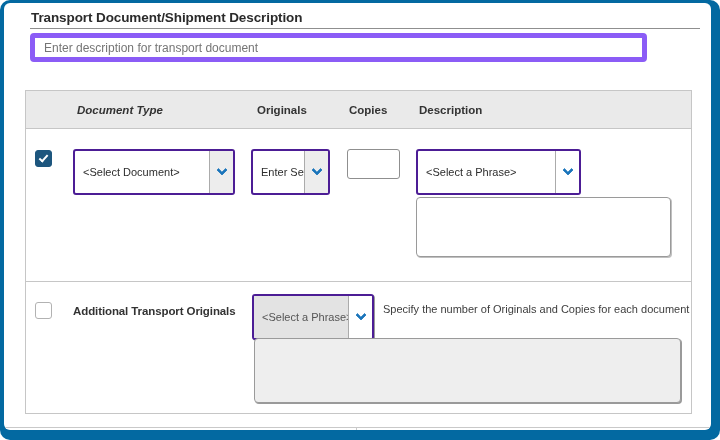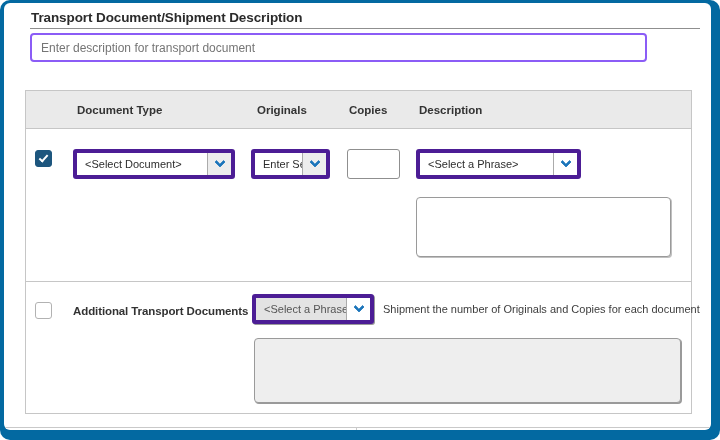--- a/index.html
+++ b/index.html
@@ -27,40 +27,40 @@
     position: absolute; left: 27px; top: 7px;
     font-size: 13.5px; font-weight: bold; color: #2b2b2b;
     letter-spacing: -0.1px;
   }
   .title-divider {
     position: absolute; left: 26px; top: 25px; width: 670px; height: 0;
     border-top: 1px solid #8f8f8f;
   }
   .desc-input {
     position: absolute; left: 26px; top: 30px; width: 617px; height: 29px;
-    border: 2px solid #8b5cf6; border-radius: 4px;
+    border: 5px solid #8b5cf6; border-radius: 4px;
     padding: 8px 9px; font-size: 12px; color: #333;
     font-family: "Liberation Sans", sans-serif;
     outline: none; background: #fff;
   }
   .desc-input::placeholder { color: #757575; }
 
   .panel {
     position: absolute; left: 21px; top: 87px; width: 667px; height: 324px;
     border: 1px solid #c6c6c6; background: #fff;
   }
   .thead {
     position: absolute; left: 0; top: 0; right: 0; height: 38px;
     background: #eaeaea; border-bottom: 1px solid #c6c6c6;
   }
   .th {
     position: absolute; top: 0; height: 38px; line-height: 38px;
     font-size: 11.5px; font-weight: bold; color: #333;
   }
-  .th-doc   { left: 51px; }
+  .th-doc   { left: 51px; font-style: italic; }
   .th-orig  { left: 231px; text-align: right; }
   .th-cop   { left: 323px; }
   .th-descr { left: 393px; }
 
   .checkbox {
     position: absolute; width: 17px; height: 17px;
     border-radius: 3px;
   }
   .checkbox.checked {
     background: #1d567e; border: 1px solid #1d567e;
@@ -69,22 +69,22 @@
     position: absolute; left: 5px; top: 2px;
     width: 5px; height: 9px;
     border-right: 2px solid #fff; border-bottom: 2px solid #fff;
     transform: rotate(42deg);
   }
   .checkbox.unchecked {
     background: #fff; border: 1px solid #b2b2b2;
   }
 
   .sel {
-    position: absolute; height: 30px;
-    border: 4px solid #4c1d95; border-radius: 3px;
+    position: absolute; height: 46px;
+    border: 2px solid #4c1d95; border-radius: 3px;
     background: #fff; display: flex; align-items: stretch;
     overflow: hidden;
   }
   .sel .sel-text {
     flex: 1; display: flex; align-items: center;
     padding: 0 8px; font-size: 11px; color: #2d2d2d;
     white-space: nowrap; overflow: hidden;
   }
   .sel .sel-arrow {
     width: 24px; display: flex; align-items: center; justify-content: center;
@@ -192,30 +192,30 @@
             <div class="chev"></div>
           </div>
       </div>
 
       <textarea class="ta ta-desc" style=""></textarea>
 
       <div class="row-divider"></div>
 
       <div class="checkbox unchecked cb-row2"></div>
 
-      <div class="add-label">Additional Transport Documents</div>
+      <div class="add-label">Additional Transport Originals</div>
 
       <div class="sel sel-add">
         <div class="sel-text">&lt;Select a Phrase&gt;</div>
         <div class="sel-arrow white">
             <div class="chev"></div>
           </div>
       </div>
 
-      <div class="add-note">Shipment the number of Originals and Copies for each document</div>
+      <div class="add-note">Specify the number of Originals and Copies for each document</div>
 
       <textarea class="ta ta-add" disabled="" style=""></textarea>
 
     </div>
 
     <div class="next-section-line"></div>
     <div class="next-section-tick"></div>
 
   </div>
 </div>

